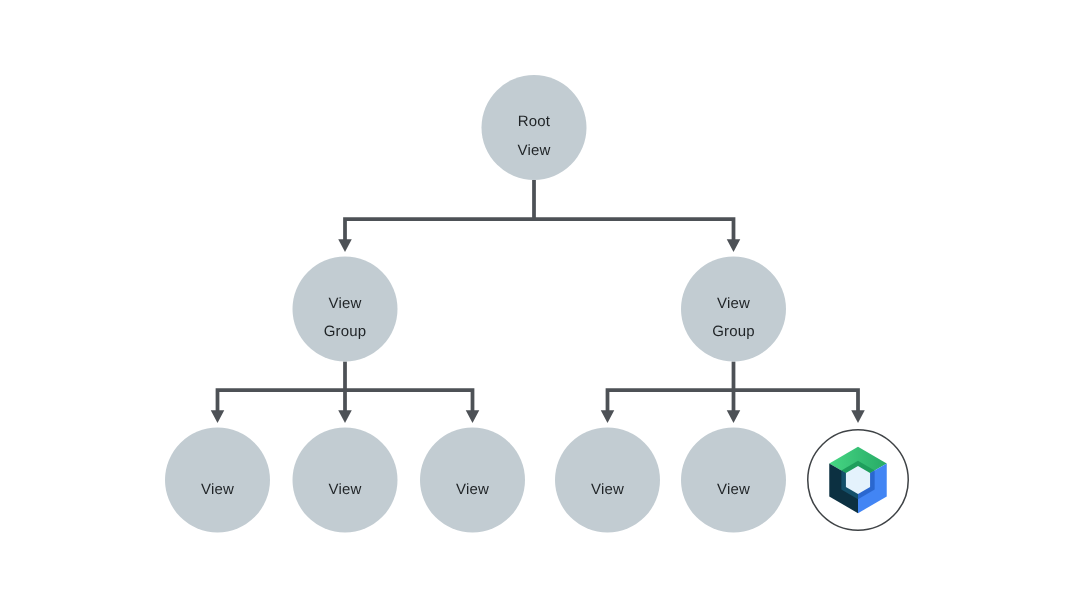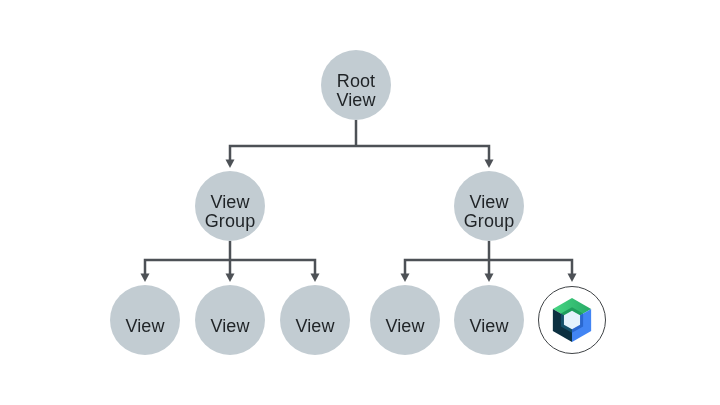--- a/index.html
+++ b/index.html
@@ -29,21 +29,21 @@
   }
   .node{
     position:absolute;
     width:70px;height:70px;
     border-radius:50%;
     background:var(--node-fill, #c2ccd2);
     display:flex;align-items:center;justify-content:center;
     text-align:center;
   }
   .node .label{
-    font-size:18px;
+    font-size:10px;
     line-height:19px;
     color:var(--node-text, #1f2326);
     white-space:pre-line;
     letter-spacing:0.1px;
     margin-top:12px;
   }
   .n-root{left:321px;top:50px;}
   .n-vgl{left:195px;top:171px;}
   .n-vgr{left:454px;top:171px;}
   .n-v1{left:110px;top:285px;}

